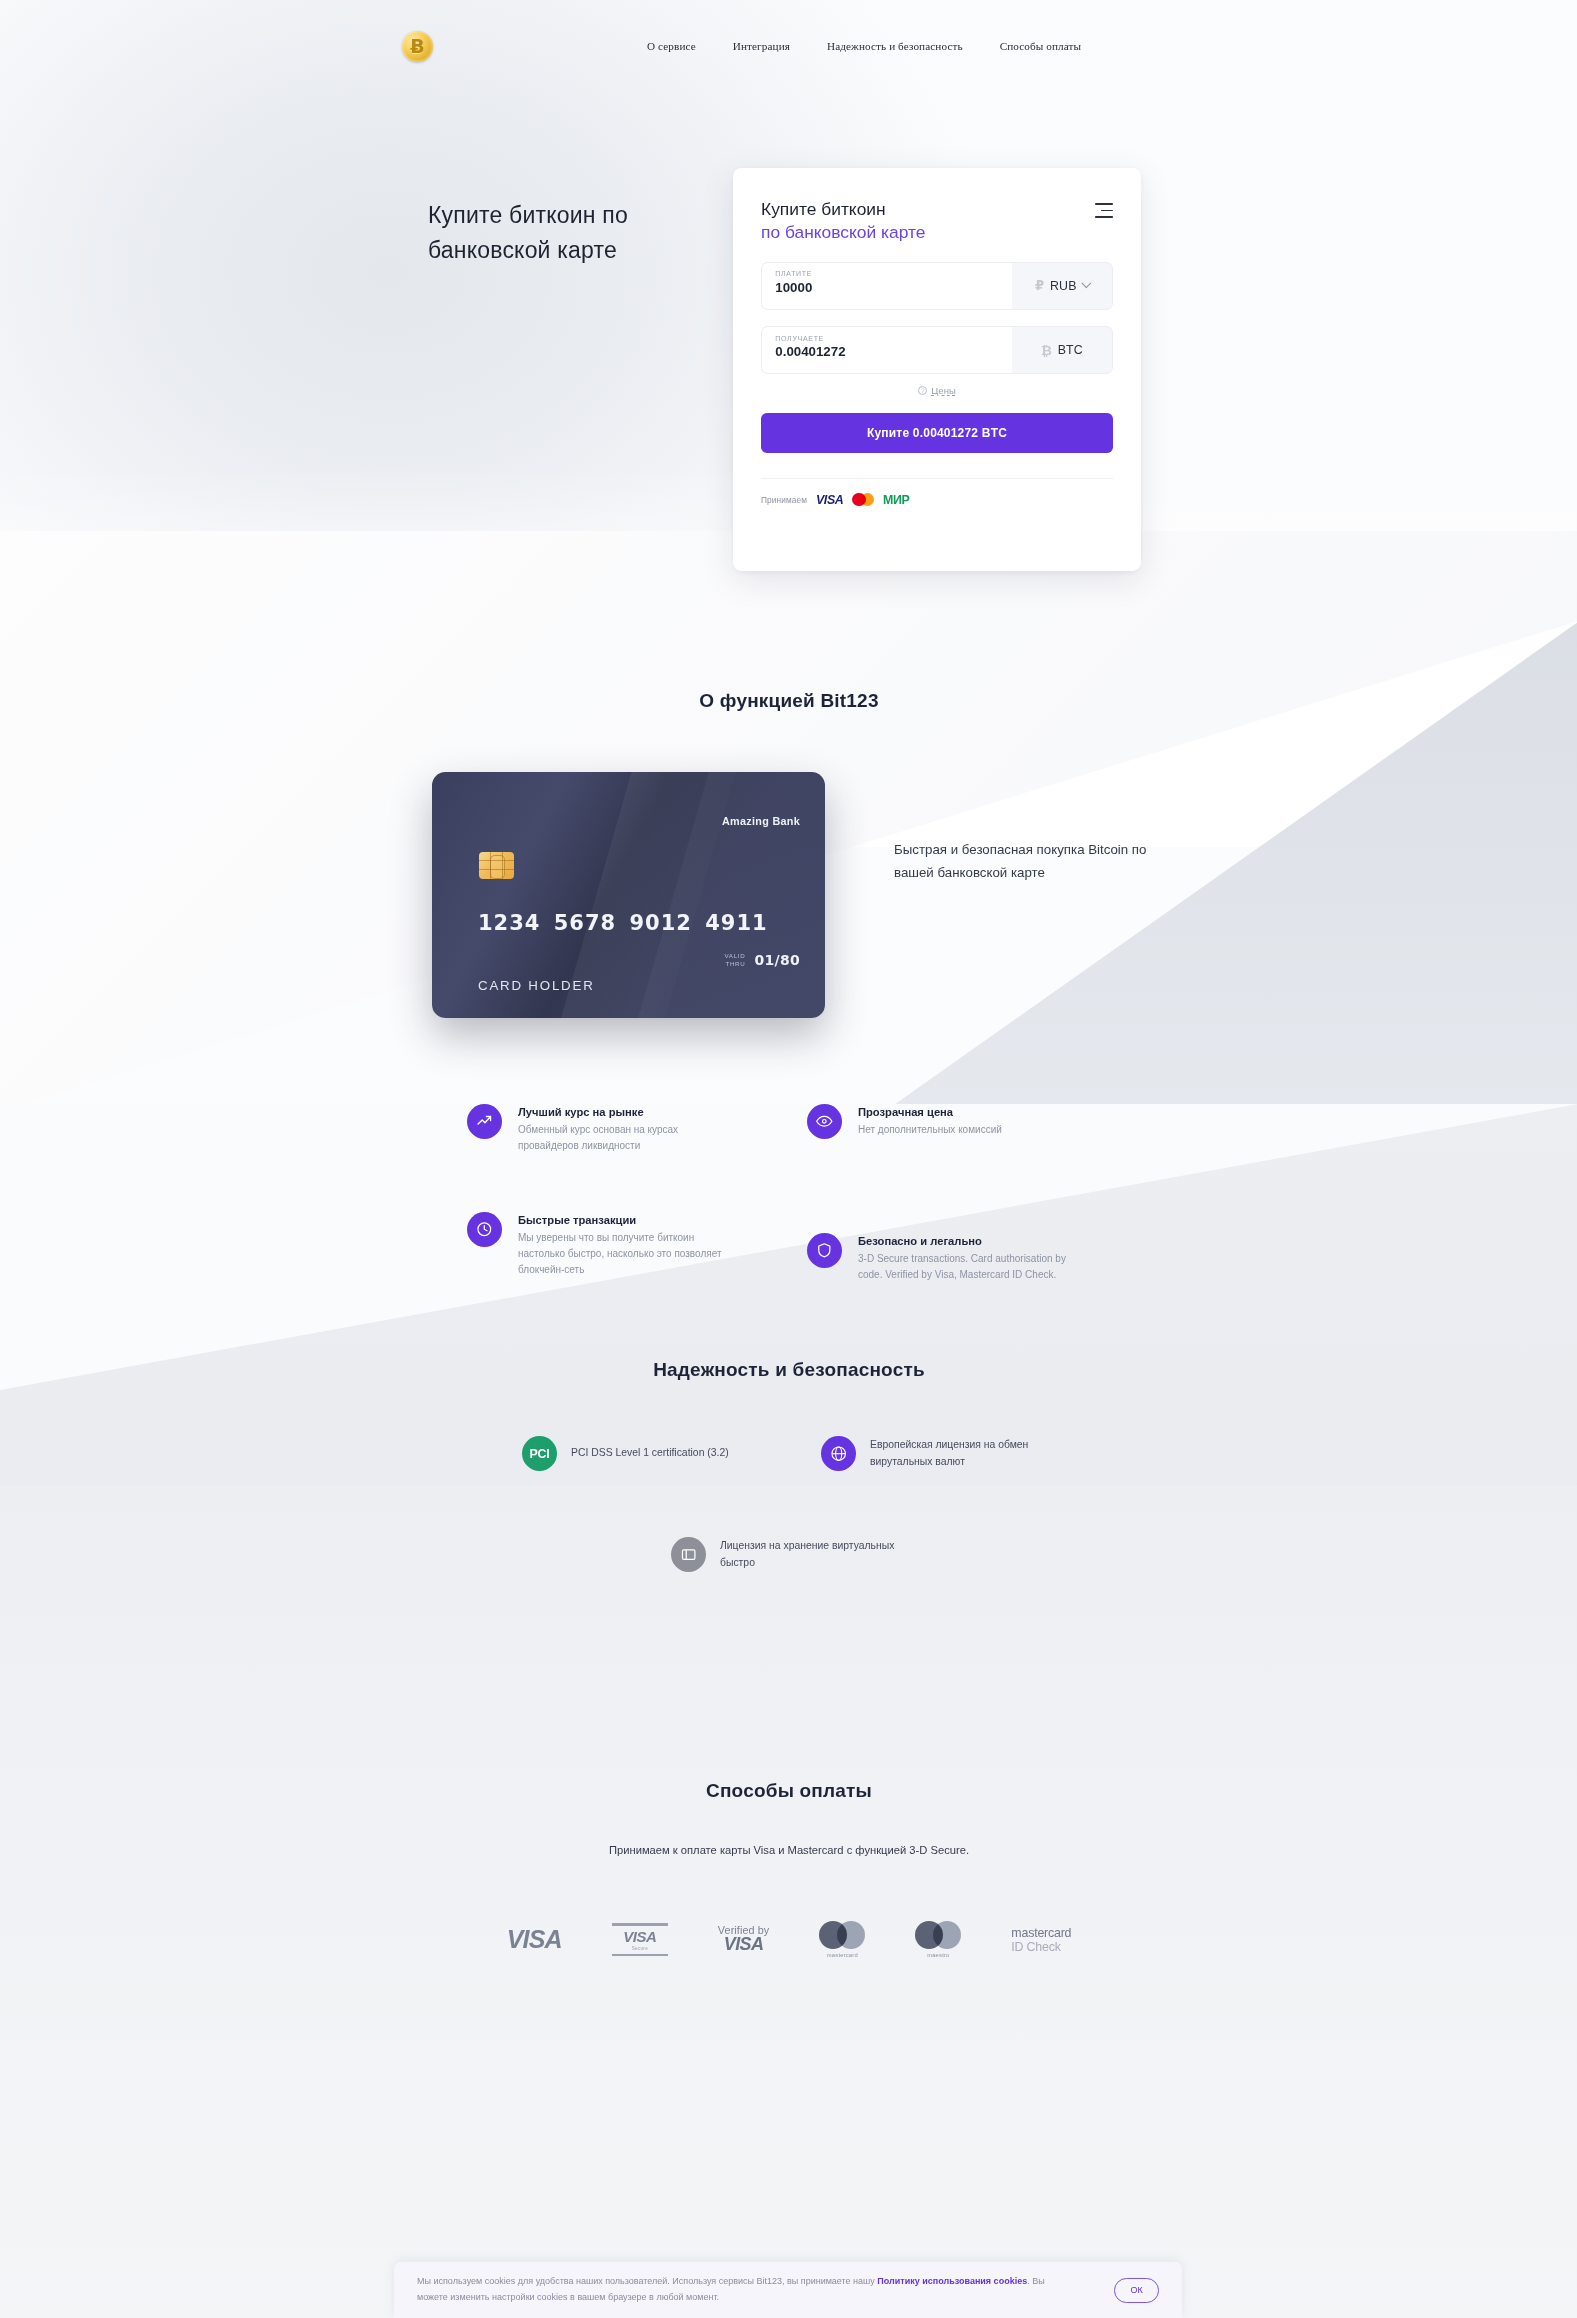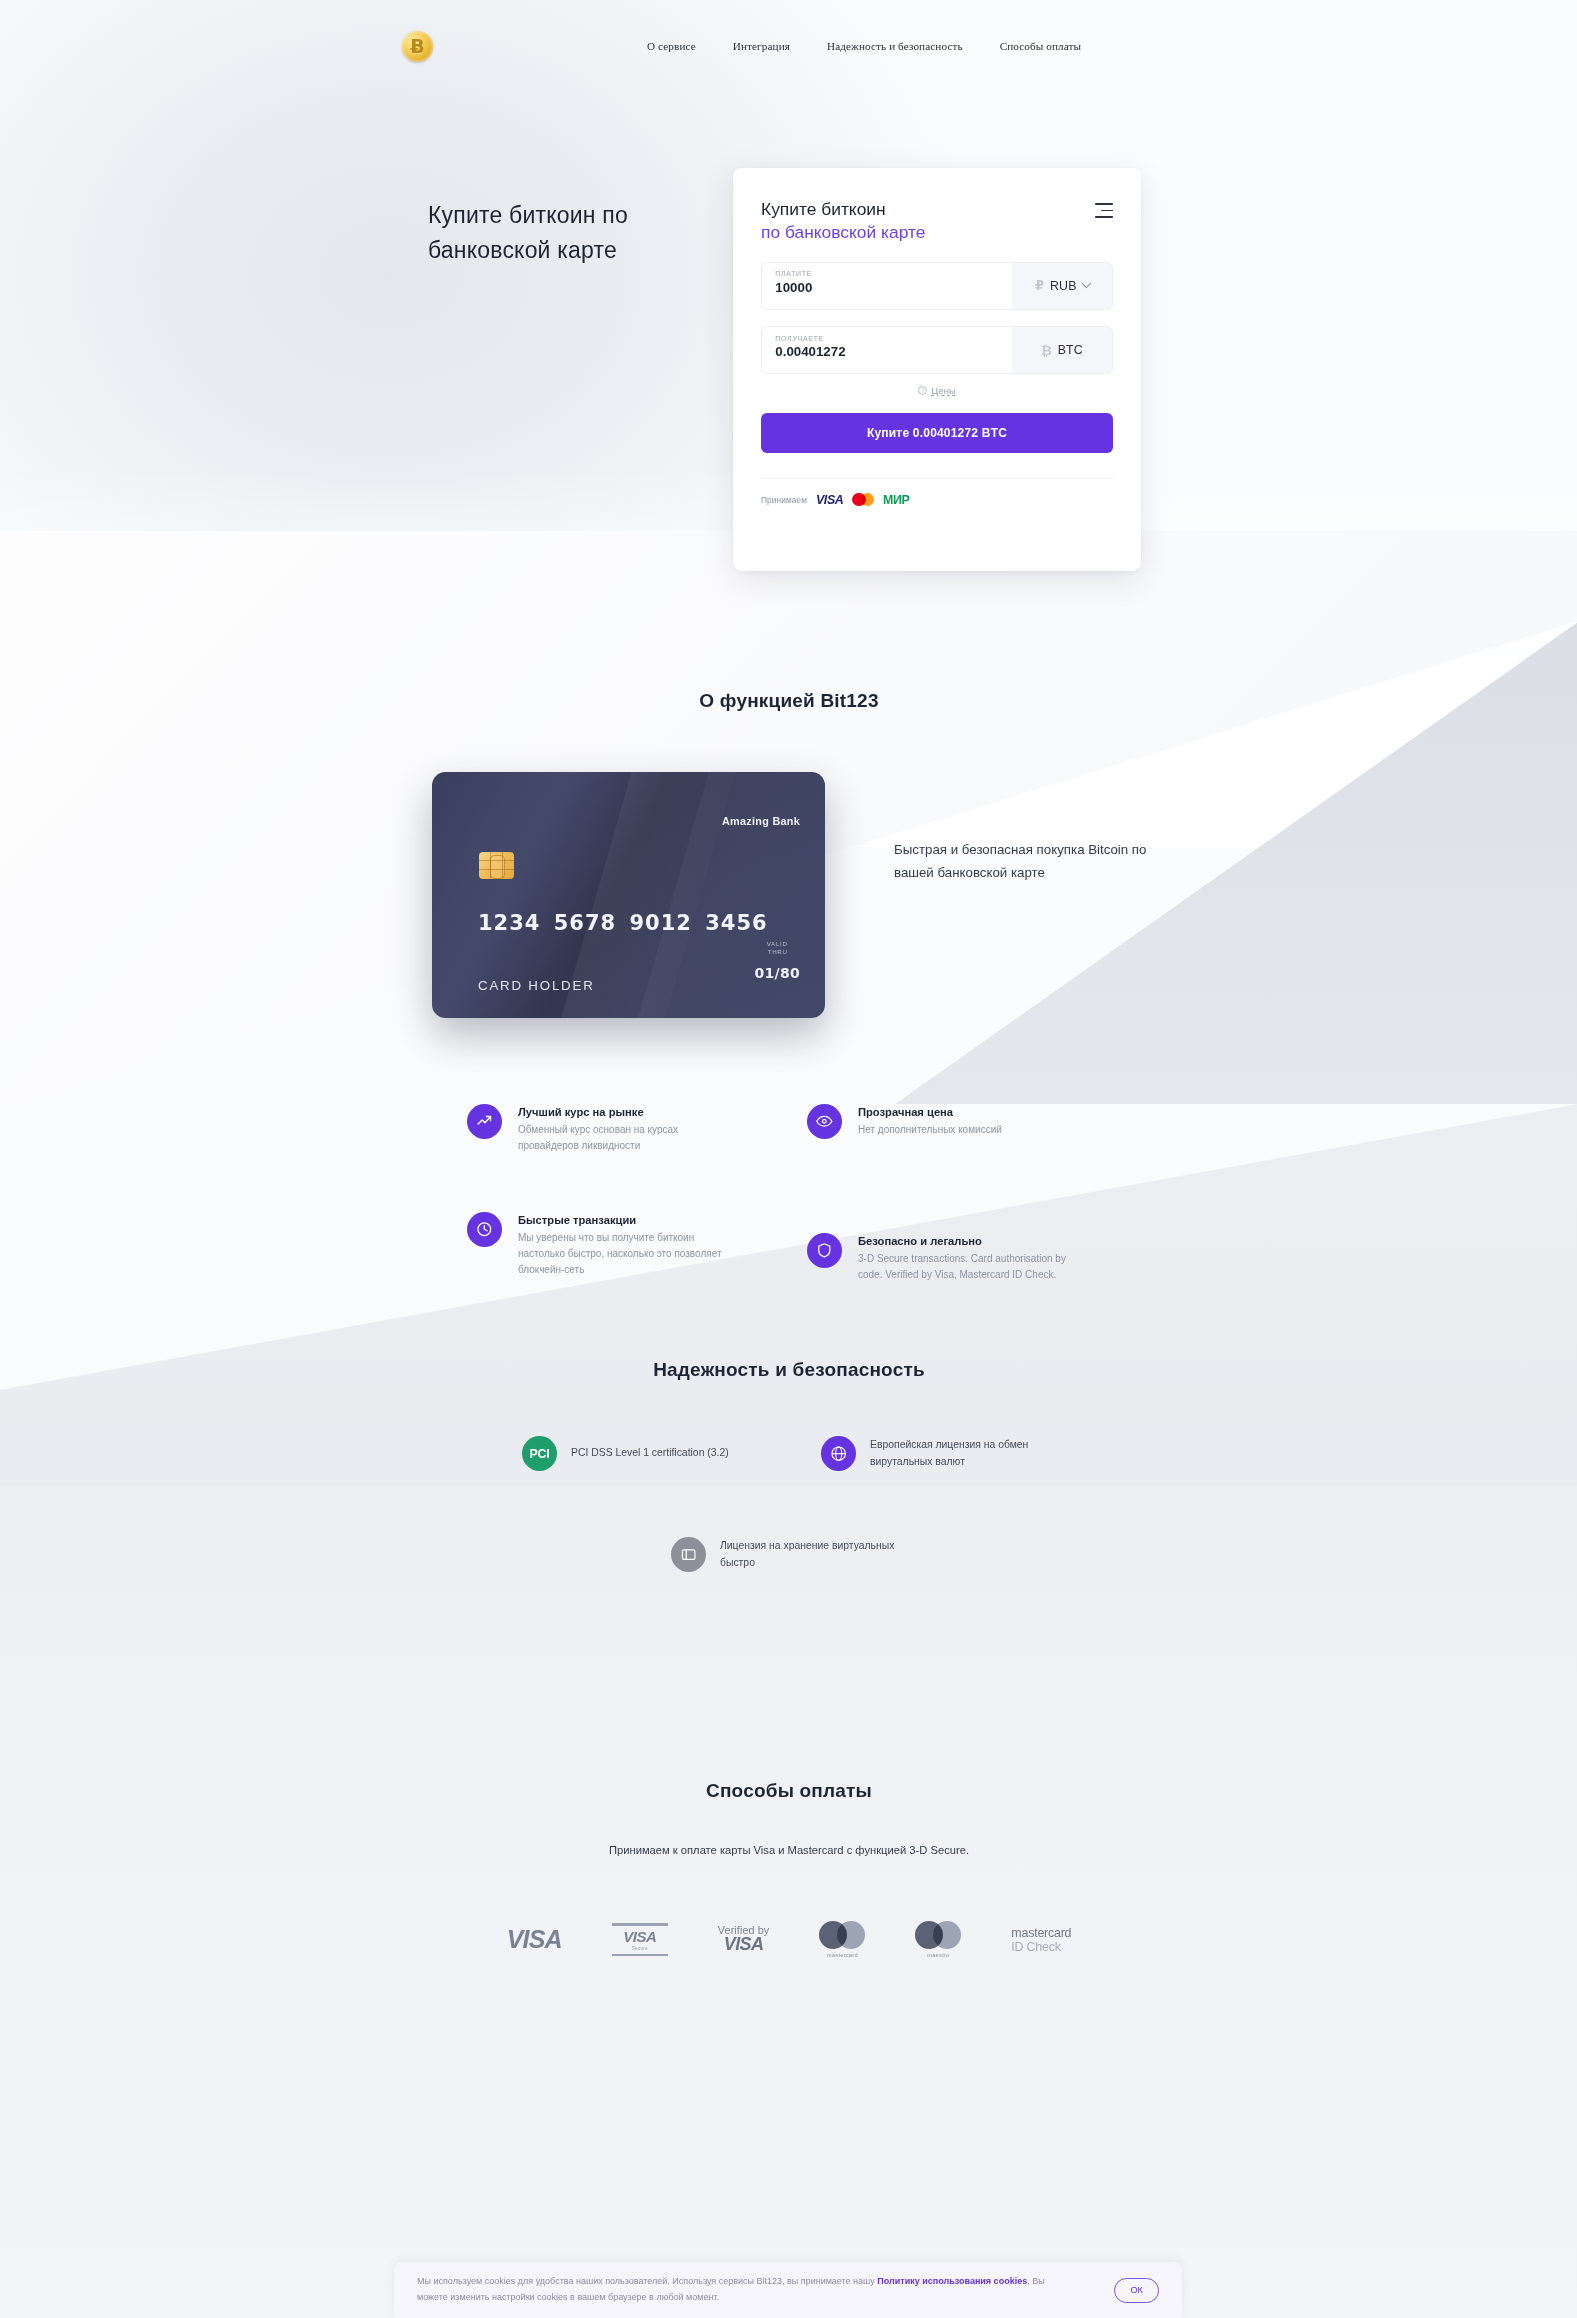--- a/index.html
+++ b/index.html
@@ -236,22 +236,22 @@
   .card-chip i:nth-child(3) { left: 10.8px; top: 0; width: 1px; height: 100%; }
   .card-chip i:nth-child(4) { right: 10.8px; top: 0; width: 1px; height: 100%; }
   .card-number {
     position: absolute; left: 46px; top: 139px;
     font-size: 21px; font-weight: 600; color: #f2f4f9;
     letter-spacing: 1px; z-index: 3; white-space: nowrap;
     font-family: "DejaVu Sans", sans-serif;
   }
   .card-number span { margin-right: 13.3px; }
   .card-valid {
-    position: absolute; right: 25px; top: 168px;
-    display: flex; align-items: center; gap: 9px; z-index: 3; flex-direction: column;
+    position: absolute; right: 25px; top: 180px;
+    display: flex; align-items: center; gap: 9px; z-index: 3;
   }
   .valid-lbl {
     font-size: 6.2px; line-height: 1.25; color: #b9bfd2;
     letter-spacing: 0.7px; text-align: right;
   }
   .valid-date { font-size: 14px; font-weight: 600; color: #f0f2f8; letter-spacing: 0.3px; font-family: "DejaVu Sans", sans-serif; }
   .card-holder {
     position: absolute; left: 46px; top: 206px;
     font-size: 13.3px; color: #e3e6ef; letter-spacing: 1.8px; z-index: 3;
   }
@@ -419,21 +419,21 @@
 
   <div class="card">
     <div class="card-bank">Amazing Bank</div>
     <div class="card-chip">
         <i></i>
         <i></i>
         <i></i>
         <i></i>
       </div>
     <div class="card-number">
-      <span>1234</span><span>5678</span><span>9012</span><span>3456</span>
+      <span>1234</span><span>5678</span><span>9012</span><span>4911</span>
     </div>
     <div class="card-valid">
       <div class="valid-lbl">
         <div>VALID</div>
         <div>THRU</div>
       </div>
       <div class="valid-date">01/80</div>
     </div>
     <div class="card-holder">CARD HOLDER</div>
   </div>

